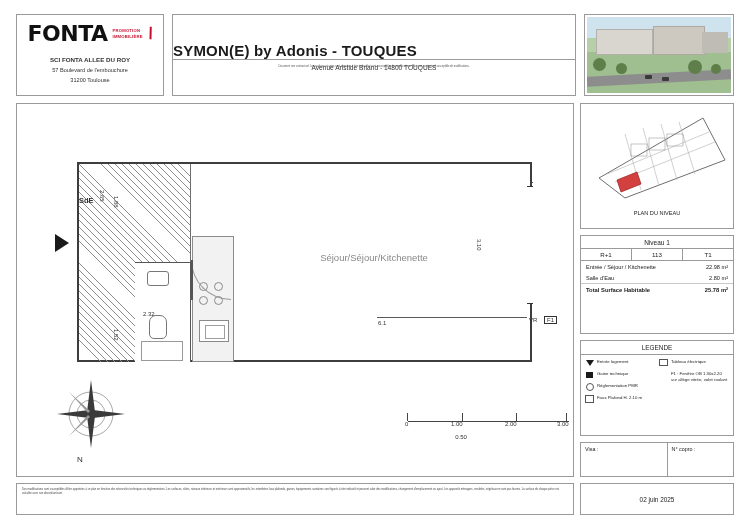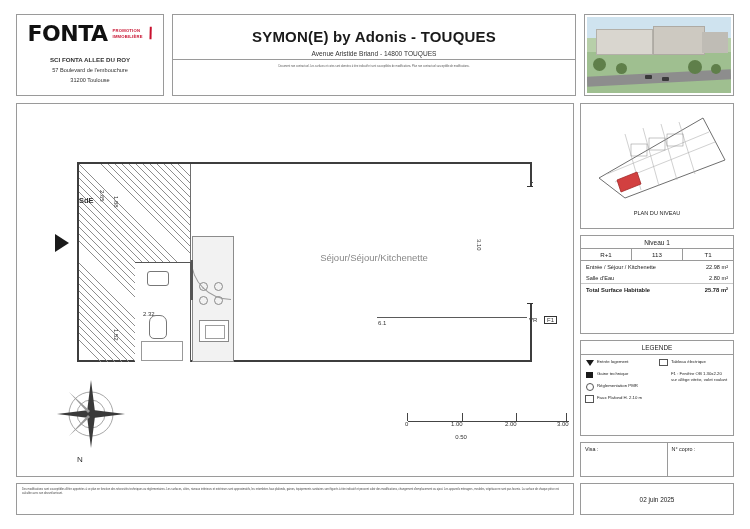--- a/index.html
+++ b/index.html
@@ -77,24 +77,23 @@
   }
   .logo-addr .l1 { font-weight: bold; font-size: 6.2px; }
 
   .title-block {
     flex: 1;
     height: 82px;
     box-sizing: border-box;
     position: relative;
   }
   .title-main {
-    text-align: center;
     font-size: 15px;
     font-weight: bold;
-    margin-top: 13px;
+    margin-top: 27px;
     letter-spacing: .2px;
   }
   .title-sub {
     text-align: center;
     font-size: 6.6px;
     margin-top: 5px;
     color: #333;
   }
   .title-divider {
     position: absolute;

